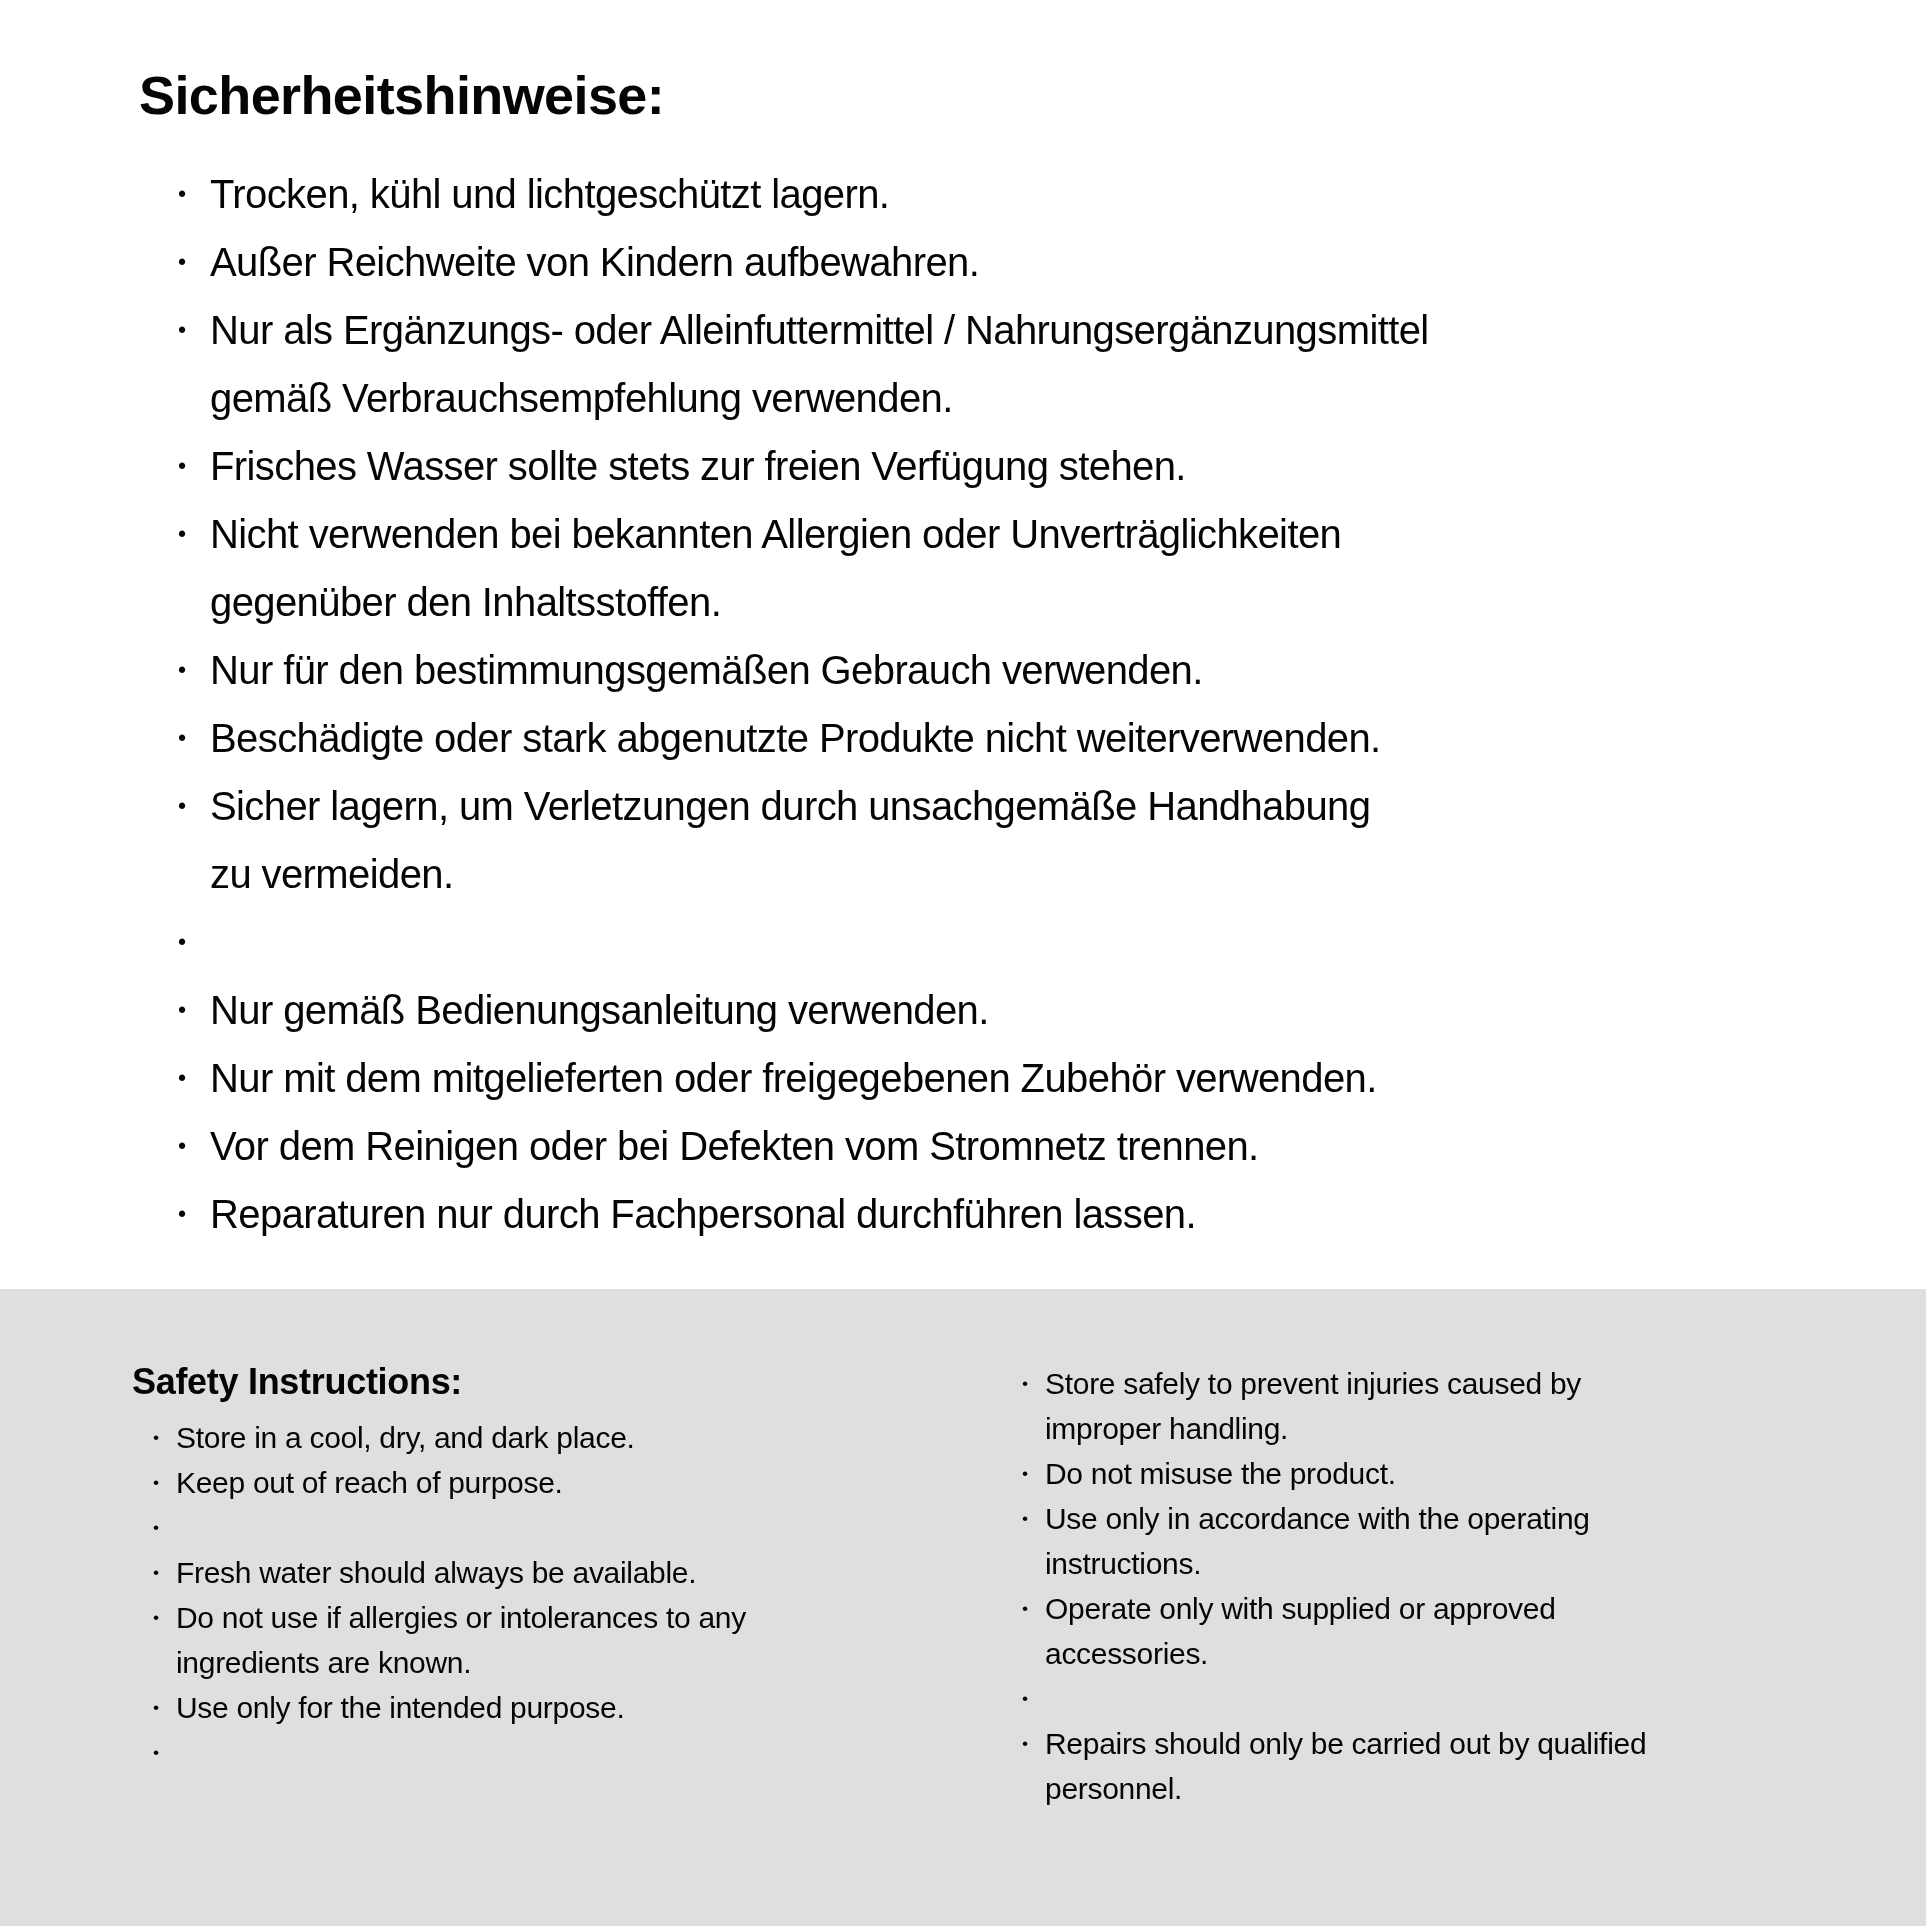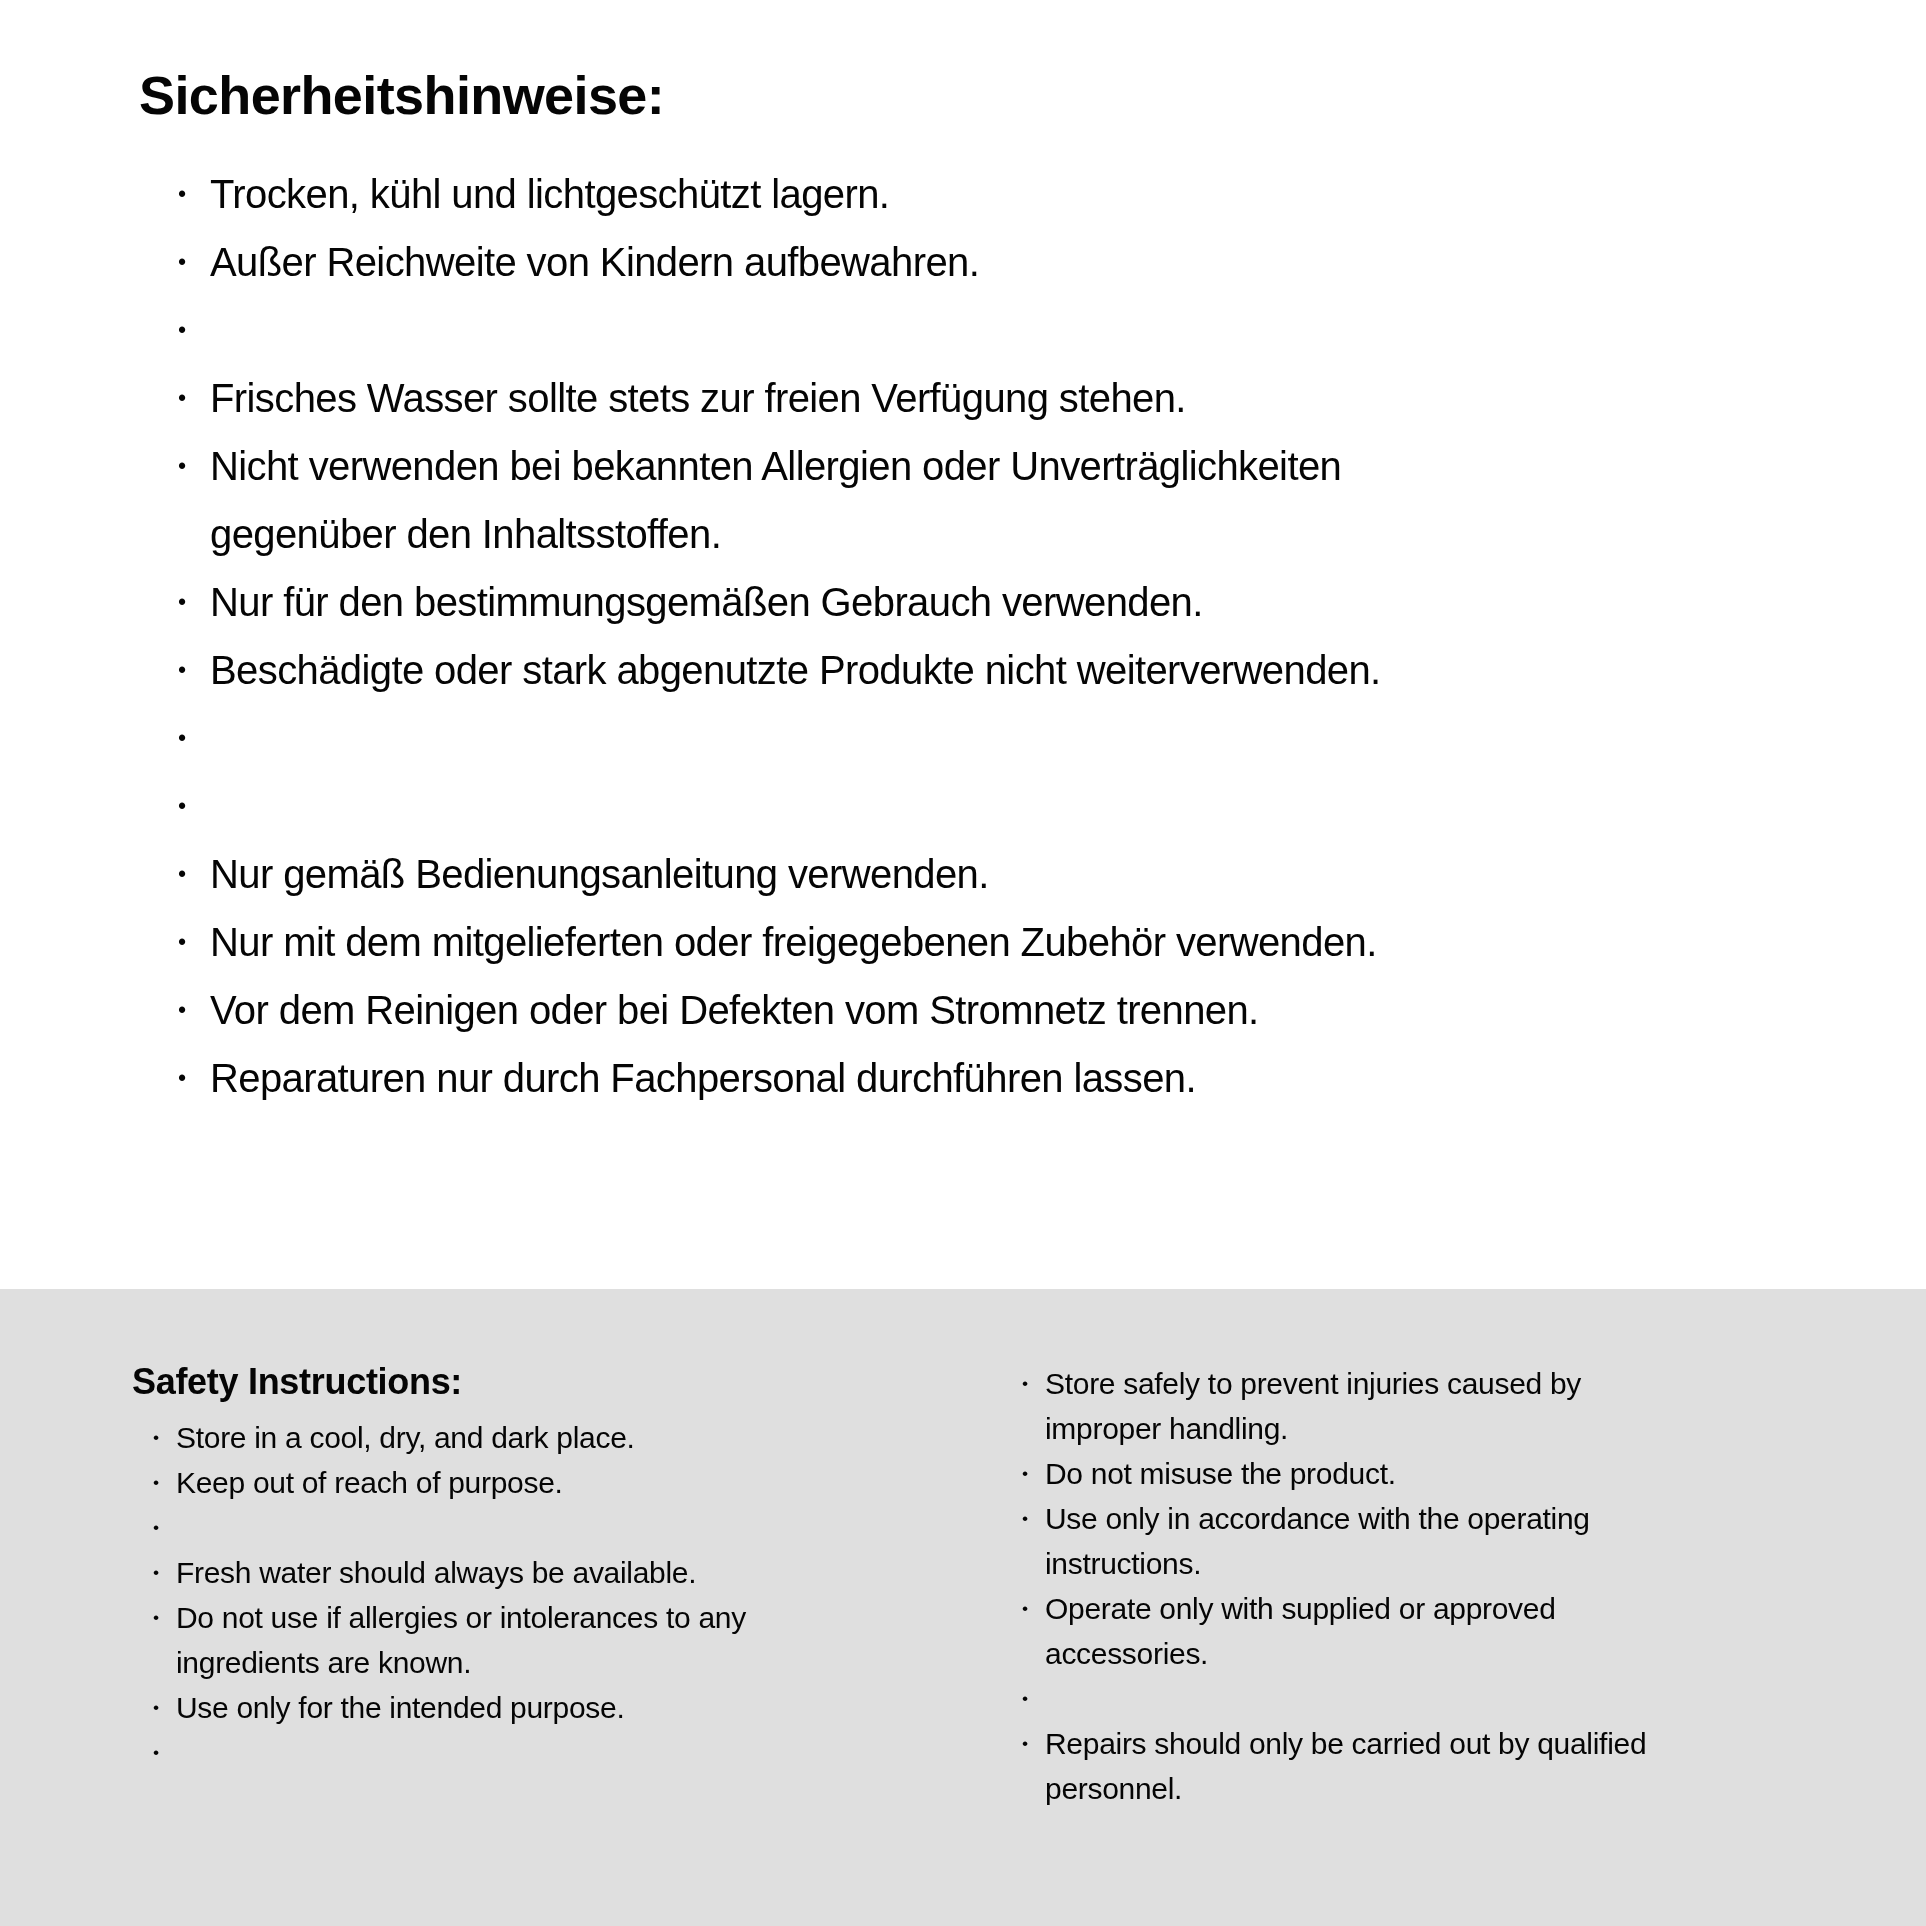--- a/index.html
+++ b/index.html
@@ -97,40 +97,44 @@
     <li class="bullet-item">
         <span class="dot">•</span>
         <span class="txt">Trocken, kühl und lichtgeschützt lagern.</span>
       </li>
     <li class="bullet-item">
         <span class="dot">•</span>
         <span class="txt">Außer Reichweite von Kindern aufbewahren.</span>
       </li>
     <li class="bullet-item">
         <span class="dot">•</span>
+        <span class="txt">Nur als Ergänzungs- oder Alleinfuttermittel / Nahrungsergänzungsmittel
+gemäß Verbrauchsempfehlung verwenden.</span>
       </li>
     <li class="bullet-item">
         <span class="dot">•</span>
         <span class="txt">Frisches Wasser sollte stets zur freien Verfügung stehen.</span>
       </li>
     <li class="bullet-item">
         <span class="dot">•</span>
         <span class="txt">Nicht verwenden bei bekannten Allergien oder Unverträglichkeiten
 gegenüber den Inhaltsstoffen.</span>
       </li>
     <li class="bullet-item">
         <span class="dot">•</span>
         <span class="txt">Nur für den bestimmungsgemäßen Gebrauch verwenden.</span>
       </li>
     <li class="bullet-item">
         <span class="dot">•</span>
         <span class="txt">Beschädigte oder stark abgenutzte Produkte nicht weiterverwenden.</span>
       </li>
     <li class="bullet-item">
         <span class="dot">•</span>
+        <span class="txt">Sicher lagern, um Verletzungen durch unsachgemäße Handhabung
+zu vermeiden.</span>
       </li>
     <li class="bullet-item">
         <span class="dot">•</span>
       </li>
     <li class="bullet-item">
         <span class="dot">•</span>
         <span class="txt">Nur gemäß Bedienungsanleitung verwenden.</span>
       </li>
     <li class="bullet-item">
         <span class="dot">•</span>

